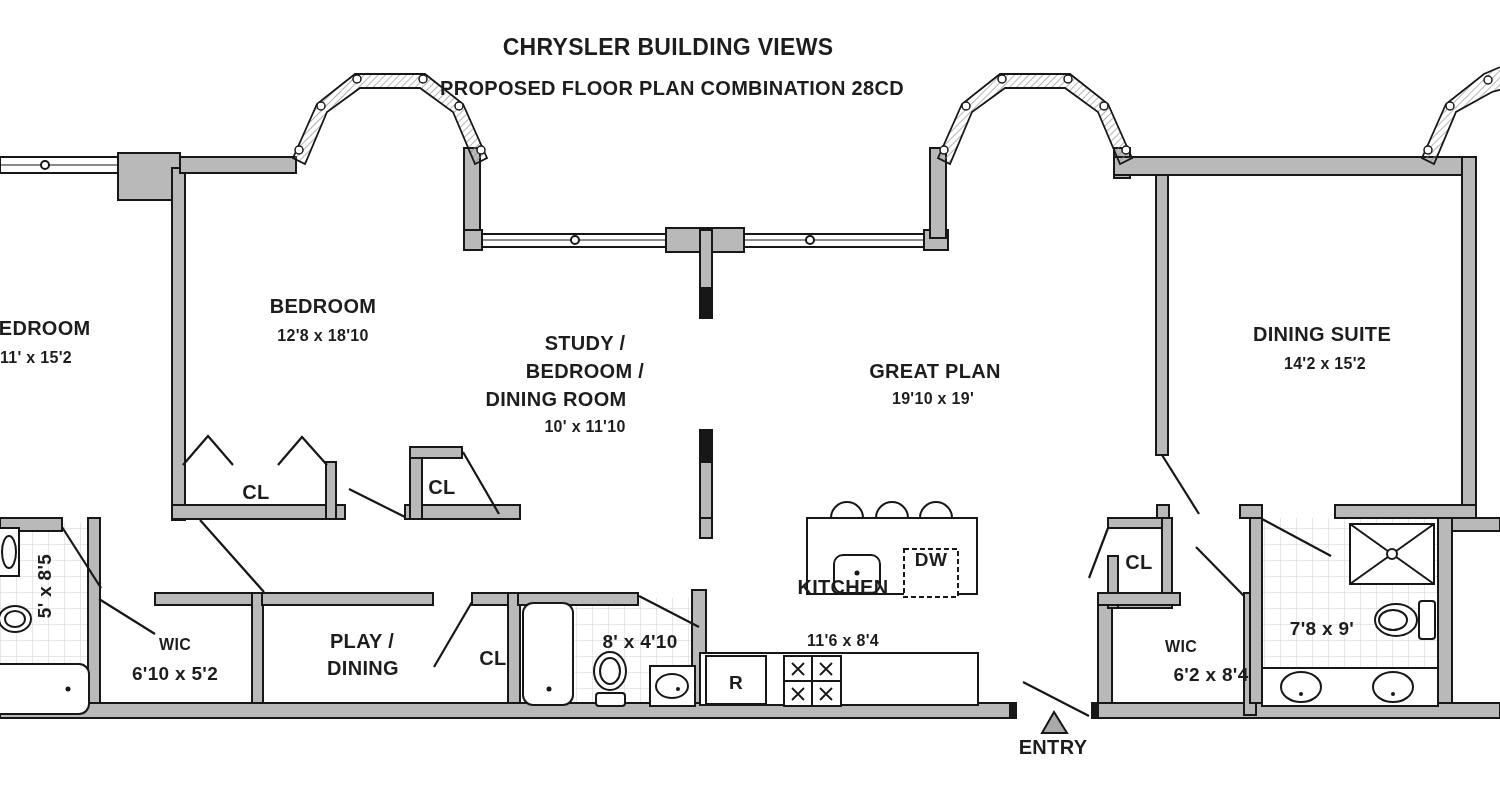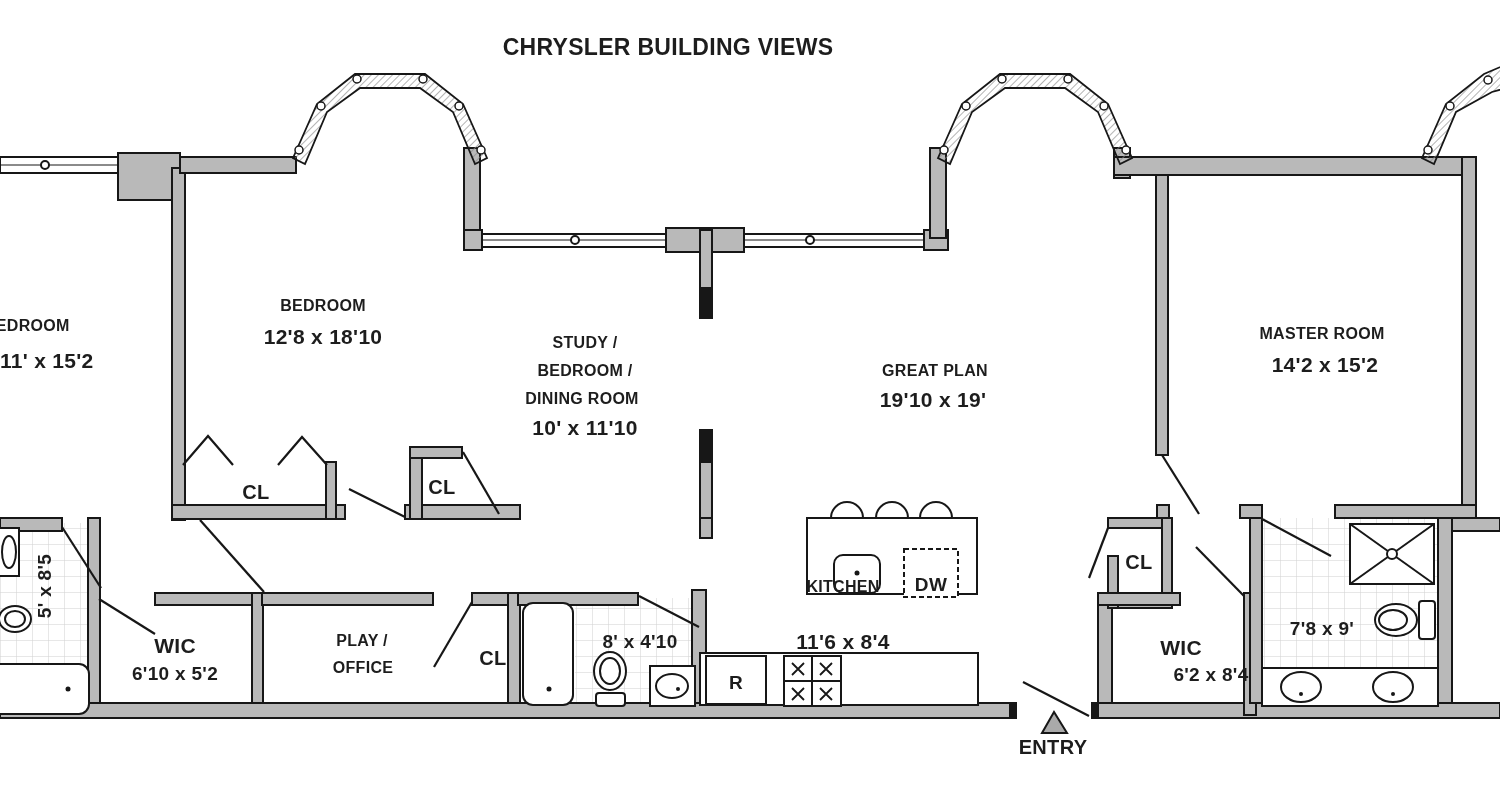--- a/index.html
+++ b/index.html
@@ -1,22 +1,22 @@
 <!DOCTYPE html>
 <html><head>
 <meta charset="utf-8">
 <style>
   html,body{margin:0;padding:0;background:#fff;}
   #plan{position:relative;width:1500px;height:800px;overflow:hidden;background:#fff;
         font-family:"Liberation Sans",sans-serif;}
   svg{position:absolute;left:0;top:0;}
   .lbl{position:absolute;font-weight:700;color:#1d1d1d;white-space:nowrap;
        transform:translate(-50%,-50%);letter-spacing:.3px;line-height:1;}
-  .s23{font-size:23px;} .s20{font-size:20px;} .s22{font-size:16px;}
-  .s21{font-size:21px;} .s19{font-size:19px;} .s13{font-size:13.5px;}
+  .s23{font-size:23px;} .s20{font-size:20px;} .s22{font-size:20px;}
+  .s21{font-size:16px;} .s19{font-size:19px;} .s13{font-size:13.5px;}
   .raw{transform:none;}
   .rot{transform:translate(-50%,-50%) rotate(-90deg);}
 </style>
 </head>
 <body>
 
 <div id="plan">
 
 <svg width="1500" height="800" viewBox="0 0 1500 800">
   <defs>
@@ -188,58 +188,59 @@
       <line x1="812" y1="656" x2="812" y2="706"></line>
       <line x1="784" y1="681" x2="841" y2="681"></line>
       <path d="M792,663 l12,12 M804,663 l-12,12 M820,663 l12,12 M832,663 l-12,12 M792,688 l12,12 M804,688 l-12,12 M820,688 l12,12 M832,688 l-12,12" stroke-width="1.8"></path>
     </g>
   </g>
 
   <polygon points="1054,712 1042,733 1067,733" fill="#aaaaaa" stroke="#171717" stroke-width="2"></polygon>
 </svg>
 
 <div class="lbl s23" style="left:668px;top:47px">CHRYSLER BUILDING VIEWS</div>
+<div class="lbl s20" style="left:672px;top:88px">PROPOSED FLOOR PLAN COMBINATION 28CD</div>
 
 <div class="lbl s22 raw" style="left:-16px;top:318px">BEDROOM</div>
 <div class="lbl s21 raw" style="left:0px;top:350px">11' x 15'2</div>
 
 <div class="lbl s22" style="left:323px;top:306px">BEDROOM</div>
 <div class="lbl s21" style="left:323px;top:336px">12'8 x 18'10</div>
 
 <div class="lbl s22" style="left:585px;top:343px">STUDY /</div>
 <div class="lbl s22" style="left:585px;top:371px">BEDROOM /</div>
-<div class="lbl s22" style="left:582px;top:399px">DINING ROOM</div>
+<div class="lbl s22" style="left:556px;top:399px">DINING ROOM</div>
 <div class="lbl s21" style="left:585px;top:427px">10' x 11'10</div>
 
 <div class="lbl s22" style="left:935px;top:371px">GREAT PLAN</div>
 <div class="lbl s21" style="left:933px;top:399px">19'10 x 19'</div>
 
-<div class="lbl s22" style="left:1322px;top:334px">MASTER ROOM</div>
+<div class="lbl s22" style="left:1322px;top:334px">DINING SUITE</div>
 <div class="lbl s21" style="left:1325px;top:364px">14'2 x 15'2</div>
 
 <div class="lbl s22" style="left:843px;top:587px">KITCHEN</div>
 <div class="lbl s21" style="left:843px;top:641px">11'6 x 8'4</div>
 
 <div class="lbl s22" style="left:362px;top:641px">PLAY /</div>
-<div class="lbl s22" style="left:363px;top:668px">OFFICE</div>
+<div class="lbl s22" style="left:363px;top:668px">DINING</div>
 
 <div class="lbl s21" style="left:175px;top:645px">WIC</div>
 <div class="lbl s19" style="left:175px;top:673px">6'10 x 5'2</div>
 
 <div class="lbl s21" style="left:1181px;top:647px">WIC</div>
 <div class="lbl s19" style="left:1211px;top:674px">6'2 x 8'4</div>
 
 <div class="lbl s19 rot" style="left:44px;top:586px">5' x 8'5</div>
 <div class="lbl s19" style="left:640px;top:641px">8' x 4'10</div>
 <div class="lbl s19" style="left:1322px;top:628px">7'8 x 9'</div>
 
 <div class="lbl s20" style="left:256px;top:492px">CL</div>
 <div class="lbl s20" style="left:442px;top:487px">CL</div>
 <div class="lbl s20" style="left:493px;top:658px">CL</div>
 <div class="lbl s20" style="left:1139px;top:562px">CL</div>
 
-<div class="lbl s19" style="left:931px;top:584px">DW</div>
+<div class="lbl s19" style="left:931px;top:559px">DW</div>
 <div class="lbl s19" style="left:736px;top:682px">R</div>
 
 <div class="lbl s20" style="left:1053px;top:747px">ENTRY</div>
 
 
 </div>
 
 </body></html>

